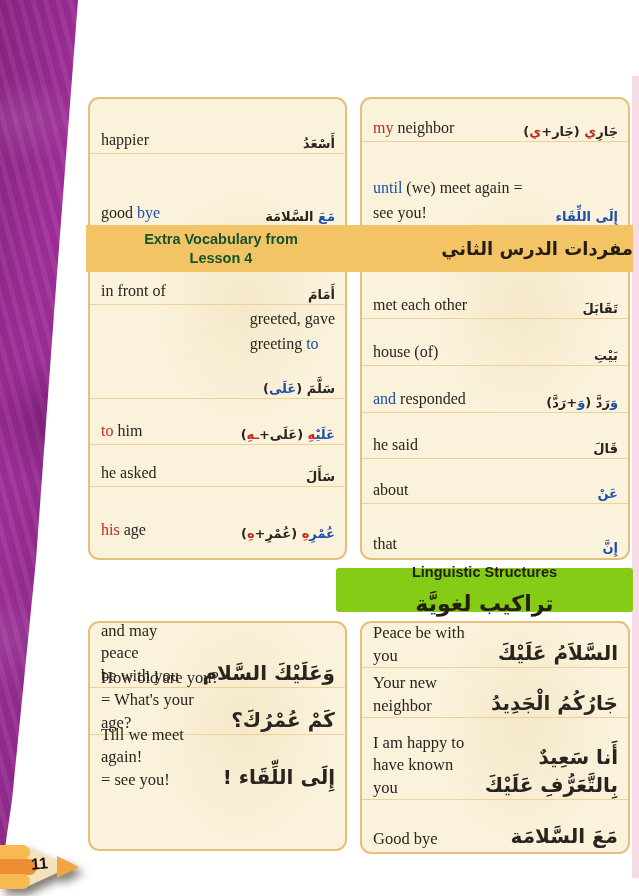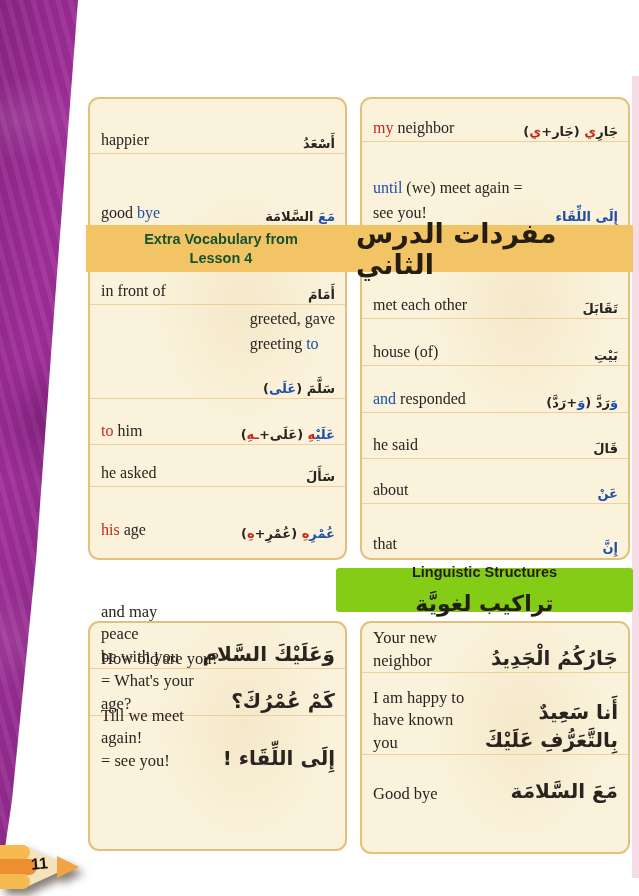--- a/index.html
+++ b/index.html
@@ -52,22 +52,22 @@
   
   .band{
     position:absolute;left:86px;top:225px;width:547px;height:47px;z-index:5;
     background:#f3c466;display:flex;align-items:center;
   }
   .band-en{
     width:270px;text-align:center;font-family:"Liberation Sans","DejaVu Sans",sans-serif;
     font-weight:bold;font-size:14.5px;line-height:1.25;color:#14532d;
   }
   .band-ar{
-    flex:1;text-align:left;font-family:"DejaVu Sans",sans-serif;font-weight:bold;
-    font-size:27px;color:#241d12;direction:rtl;
+    flex:1;text-align:right;font-family:"DejaVu Sans",sans-serif;font-weight:bold;
+    font-size:18px;color:#241d12;direction:rtl;
   }
   
   .ling-band{
     position:absolute;left:336px;top:568px;width:297px;height:44px;z-index:5;
     background:#84cc16;border-radius:3px;display:flex;align-items:center;justify-content:center;gap:11px;flex-direction:column;
   }
   .ling-en{font-family:"Liberation Sans","DejaVu Sans",sans-serif;font-weight:bold;font-size:14.5px;color:#241d12;}
   .ling-ar{font-family:"DejaVu Sans",sans-serif;font-weight:bold;font-size:22px;color:#241d12;direction:rtl;}
   
   .pencil{position:absolute;left:0;top:845px;width:92px;height:46px;z-index:6;
@@ -235,21 +235,21 @@
   <div class="band-ar">مفردات الدرس الثاني</div>
 </div>
 
 <div class="ling-band">
   <span class="ling-en">Linguistic Structures</span>
   <span class="ling-ar">تراكيب لغويَّة</span>
 </div>
 
 <div class="panel panel-bl">
   <div class="vtable">
-      <div class="vrow" style="height: 46px;">
+      <div class="vrow" style="height: 46px; margin-top: 19px;">
         <div class="en">
           <div class="line"><span class="c-k">and may peace</span></div>
           <div class="line"><span class="c-k">be with you</span></div>
         </div>
         <div class="ar" dir="rtl">
           <div class="line"><span class="c-k">وَعَلَيْكَ السَّلام</span></div>
         </div>
       </div>
       <div class="vrow" style="height: 47px;">
         <div class="en">
@@ -266,20 +266,28 @@
           <div class="line"><span class="c-k">= see you!</span></div>
         </div>
         <div class="ar" dir="rtl">
           <div class="line"><span class="c-k">إِلَى اللِّقَاء !</span></div>
         </div>
       </div>
     </div>
 </div>
 <div class="panel panel-br">
   <div class="vtable">
+      <div class="vrow" style="height: 45px;">
+        <div class="en">
+          <div class="line"><span class="c-k">Peace be with you</span></div>
+        </div>
+        <div class="ar" dir="rtl">
+          <div class="line"><span class="c-k">السَّلاَمُ عَلَيْكَ</span></div>
+        </div>
+      </div>
       <div class="vrow" style="height: 50px;">
         <div class="en">
           <div class="line"><span class="c-k">Your new</span></div>
           <div class="line"><span class="c-k">neighbor</span></div>
         </div>
         <div class="ar" dir="rtl">
           <div class="line"><span class="c-k">جَارُكُمُ الْجَدِيدُ</span></div>
         </div>
       </div>
       <div class="vrow" style="height: 82px;">

